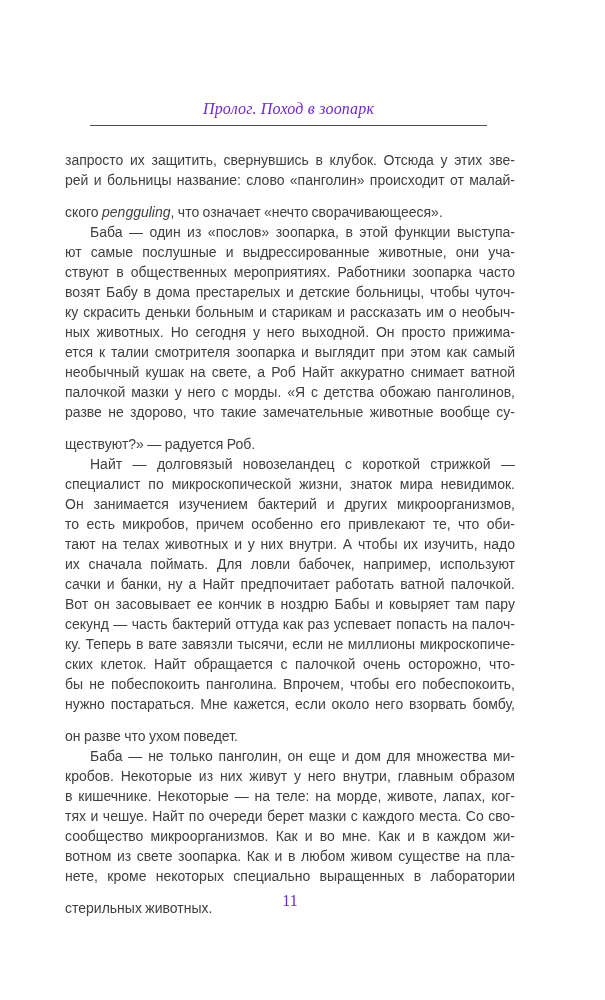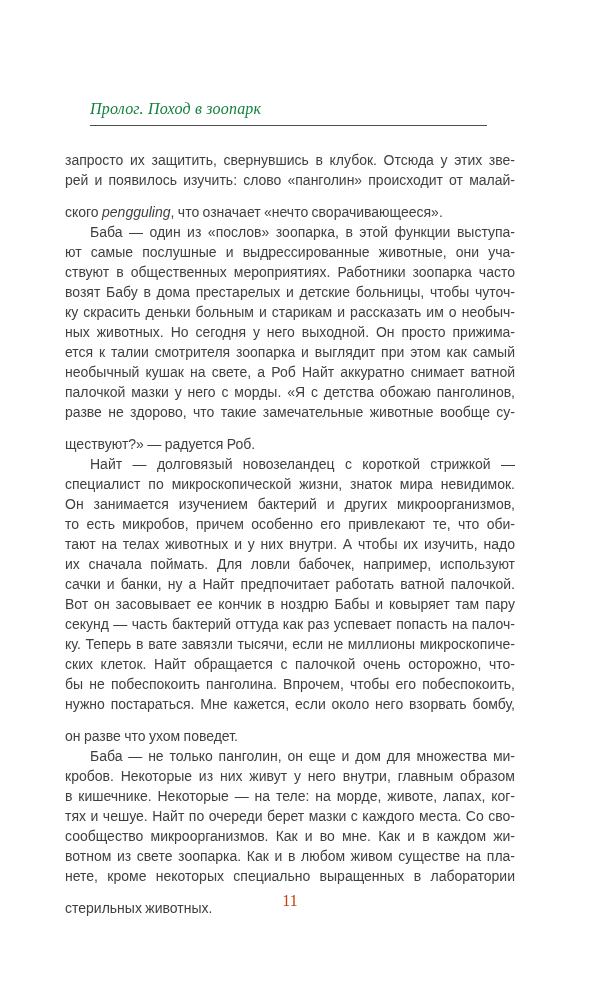--- a/index.html
+++ b/index.html
@@ -18,21 +18,22 @@
   .running-head {
     position: absolute;
     left: 90px;
     top: 99px;
     width: 397px;
     font-family: "Liberation Serif", serif;
     font-style: italic;
     font-size: 16px;
     line-height: 20px;
     letter-spacing: 0.2px;
-    color: #15803d;
+    color: #6d28d9;
+    text-align: center;
   }
   .head-rule {
     position: absolute;
     left: 90px;
     top: 125px;
     width: 397px;
     height: 1px;
     background: #4f4f4f;
   }
   .text-block {
@@ -64,36 +65,36 @@
     font-style: italic;
   }
   .page-number {
     position: absolute;
     left: 65px;
     top: 892px;
     width: 450px;
     text-align: center;
     font-family: "Liberation Serif", serif;
     font-size: 16px;
-    color: #c2410c;
+    color: #6d28d9;
   }
 </style>
 </head>
 <body>
 
 <div class="page">
   <div class="running-head">
     <span>Пролог. Поход в зоопарк</span>
   </div>
   <div class="head-rule"></div>
 
   <div class="text-block" id="text-block">
       <div class="paragraph">
         <div class="line"><span>запросто их защитить, свернувшись в клубок. Отсюда у этих зве-</span></div>
-        <div class="line"><span>рей и появилось изучить: слово «панголин» происходит от малай-</span></div>
+        <div class="line"><span>рей и больницы название: слово «панголин» происходит от малай-</span></div>
         <div class="line end"><span>ского </span><i>pengguling</i><span>, что означает «нечто сворачивающееся».</span></div>
       </div>
       <div class="paragraph">
         <div class="line indent"><span>Баба — один из «послов» зоопарка, в этой функции выступа-</span></div>
         <div class="line"><span>ют самые послушные и выдрессированные животные, они уча-</span></div>
         <div class="line"><span>ствуют в общественных мероприятиях. Работники зоопарка часто</span></div>
         <div class="line"><span>возят Бабу в дома престарелых и детские больницы, чтобы чуточ-</span></div>
         <div class="line"><span>ку скрасить деньки больным и старикам и рассказать им о необыч-</span></div>
         <div class="line"><span>ных животных. Но сегодня у него выходной. Он просто прижима-</span></div>
         <div class="line"><span>ется к талии смотрителя зоопарка и выглядит при этом как самый</span></div>

